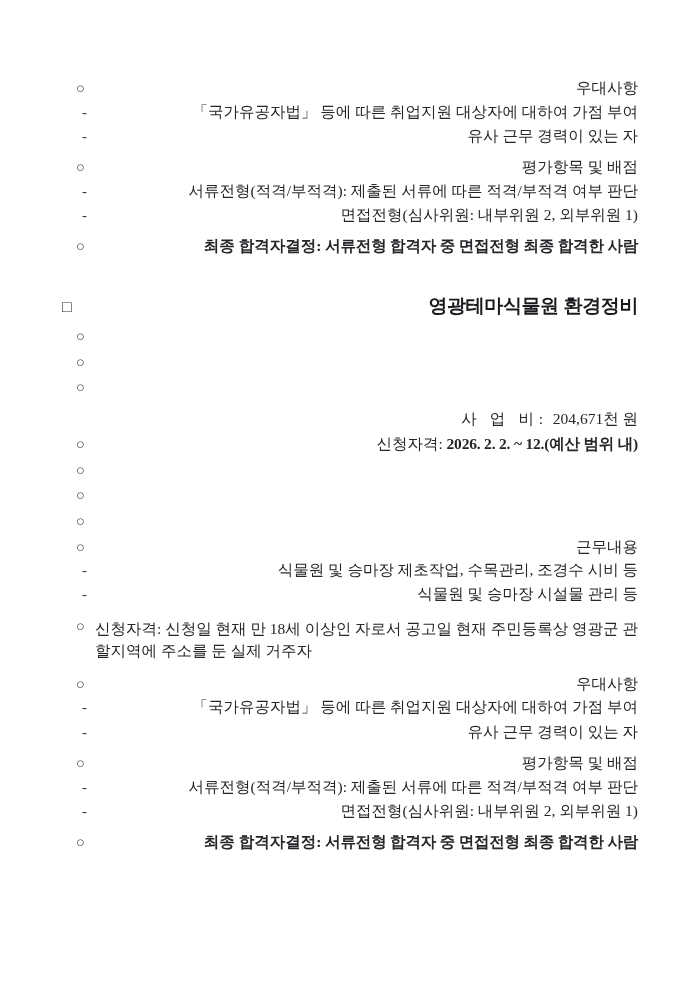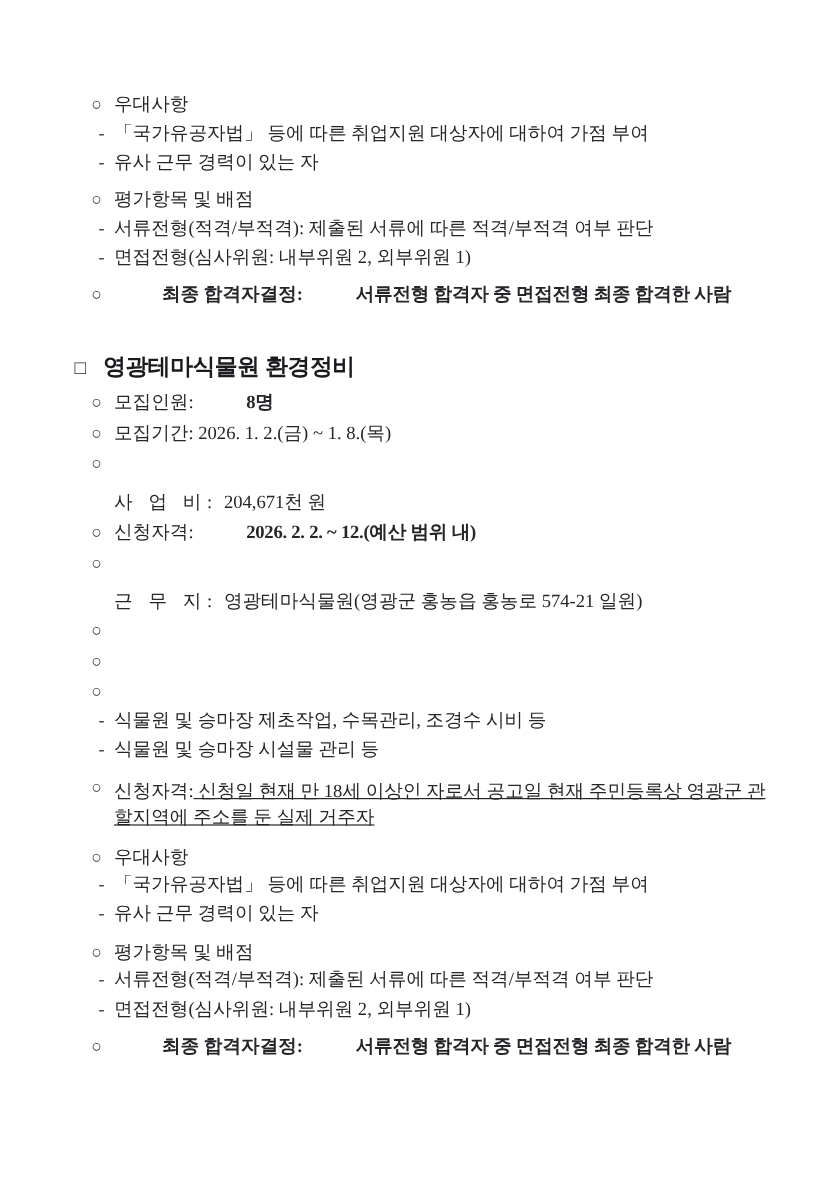--- a/index.html
+++ b/index.html
@@ -78,45 +78,44 @@
     font-size: 16px;
     font-weight: normal;
     color: #2a2a2e;
   }
 
   
   .txt {
     flex: 1 1 auto;
     white-space: normal;
   }
-  .txt.nowrap { white-space: nowrap; }
+  .txt.nowrap { white-space: nowrap; text-align: right; }
 
   
   .label {
     display: inline-block;
   }
   .label.spaced {
     letter-spacing: 0.30em;
     padding-right: 0.08em;
     margin-top: 32px;
   }
   .val { }
   .val.bold {
     font-weight: bold;
     letter-spacing: -0.2px;
   }
 
-  .bold { font-weight: bold; margin-left: 40px; }
+  .bold { font-weight: bold; }
 
   
   .wrap-text {
     white-space: normal;
     line-height: 1.42;
     max-width: 545px;
-    text-decoration: underline;
   }
 
   
   .tight { margin-top: 9px; }
   .loose { margin-top: 14px; }
 </style>
 </head>
 <body>
 
 <div class="page">
@@ -159,68 +158,57 @@
     </span>
   </div>
 
   <div class="section-head">
     <span class="bullet">□</span>
     <span class="txt nowrap">영광테마식물원 환경정비</span>
   </div>
 
   <div class="line item-circle tight">
     <span class="bullet">○</span>
-    <span class="txt nowrap">
-      <span class="label">모집인원:</span>
-      <span class="val bold">8명</span>
-    </span>
-  </div>
-
-  <div class="line item-circle tight">
-    <span class="bullet">○</span>
-    <span class="txt nowrap">
-      <span class="label">모집기간:</span>
-      <span class="val">2026. 1. 2.(금) ~ 1. 8.(목)</span>
-    </span>
+  </div>
+
+  <div class="line item-circle tight">
+    <span class="bullet">○</span>
   </div>
 
   <div class="line item-circle tight">
     <span class="bullet">○</span>
     <span class="txt nowrap">
       <span class="label spaced">사 업 비:</span>
       <span class="val">204,671천 원</span>
     </span>
   </div>
 
   <div class="line item-circle tight">
     <span class="bullet">○</span>
     <span class="txt nowrap">
       <span class="label">신청자격:</span>
       <span class="val bold">2026. 2. 2. ~ 12.(예산 범위 내)</span>
     </span>
   </div>
 
   <div class="line item-circle tight">
     <span class="bullet">○</span>
-    <span class="txt nowrap">
-      <span class="label spaced">근 무 지:</span>
-      <span class="val">영광테마식물원(영광군 홍농읍 홍농로 574-21 일원)</span>
-    </span>
-  </div>
-
-  <div class="line item-circle tight">
-    <span class="bullet">○</span>
-  </div>
-
-  <div class="line item-circle tight">
-    <span class="bullet">○</span>
-  </div>
-
-  <div class="line item-circle tight">
-    <span class="bullet">○</span>
+  </div>
+
+  <div class="line item-circle tight">
+    <span class="bullet">○</span>
+  </div>
+
+  <div class="line item-circle tight">
+    <span class="bullet">○</span>
+  </div>
+
+  <div class="line item-circle tight">
+    <span class="bullet">○</span>
+    <span class="txt nowrap">근무내용</span>
   </div>
 
   <div class="line item-dash">
     <span class="bullet">-</span>
     <span class="txt nowrap">식물원 및 승마장 제초작업, 수목관리, 조경수 시비 등</span>
   </div>
 
   <div class="line item-dash">
     <span class="bullet">-</span>
     <span class="txt nowrap">식물원 및 승마장 시설물 관리 등</span>

